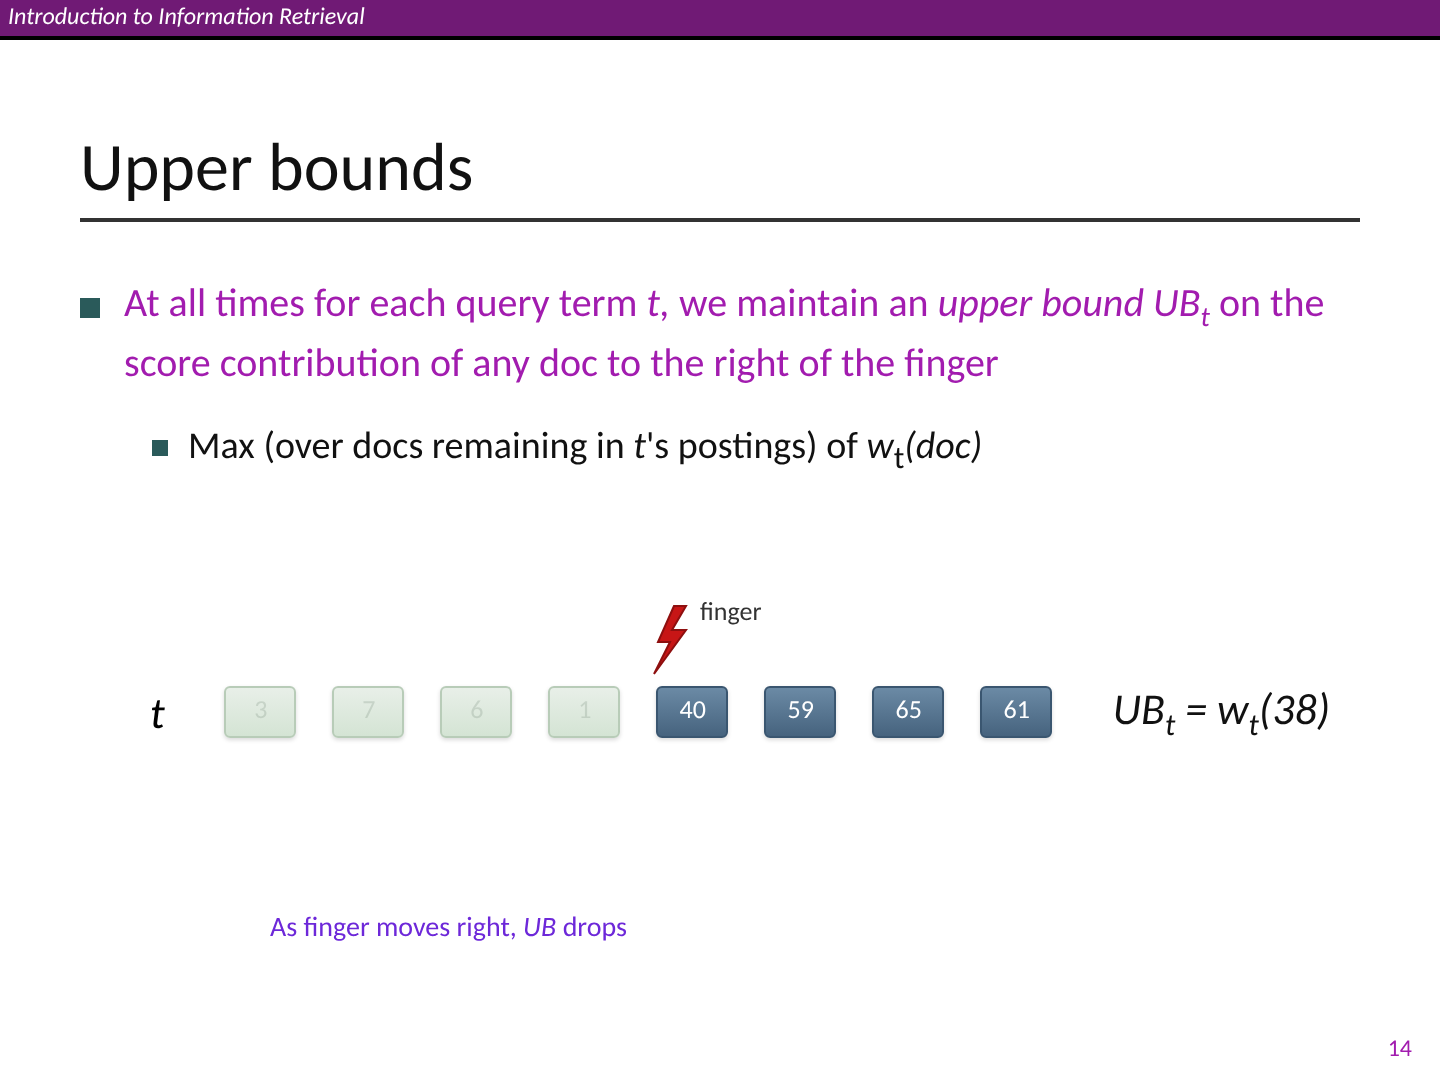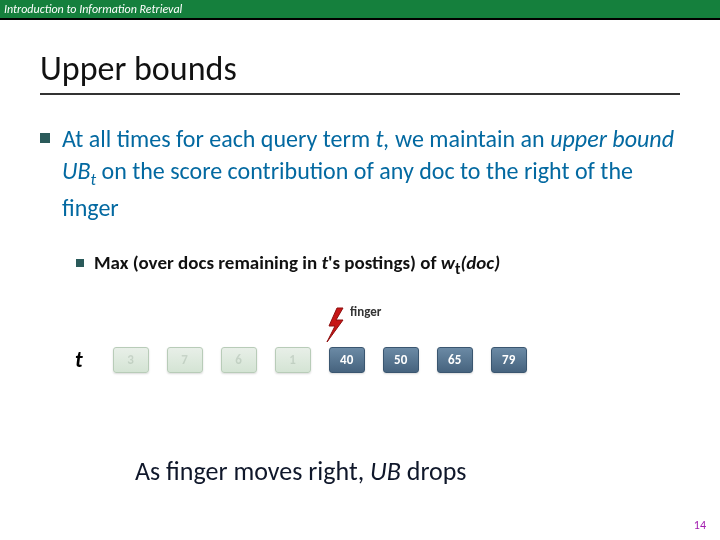--- a/index.html
+++ b/index.html
@@ -6,86 +6,84 @@
   body {
     width: 720px;
     height: 540px;
     background: #fff;
     font-family: Calibri, Arial, sans-serif;
     position: relative;
     overflow: hidden;
   }
   .header-bar {
     height: 18px;
-    background: #15803d;
+    background: #701a75;
     color: #fff;
     font-style: italic;
     font-size: 12px;
     padding-left: 4px;
     line-height: 18px;
     width: 100%;
   }
   .header-underline {
     height: 2px;
     background: #000;
     width: 100%;
   }
   .slide {
-    padding: 28px 40px 0 40px;
+    padding: 44px 40px 0 40px;
   }
   .title {
     font-size: 34px;
     font-weight: 400;
     color: #111;
     border-bottom: 2px solid #333;
     padding-bottom: 4px;
     margin-bottom: 28px;
   }
   .bullet-l1 {
     display: flex;
     align-items: flex-start;
-    font-size: 24px;
-    color: #0369a1;
+    font-size: 20px;
+    color: #a21caf;
     line-height: 1.35;
-    margin-bottom: 27px;
+    margin-bottom: 16px;
   }
   .bullet-l1 .sq {
     width: 10px; height: 10px;
     background: #2a5a5a;
     margin-top: 10px;
     margin-right: 12px;
     flex: 0 0 auto;
   }
   .bullet-l1 .txt { flex: 1; }
   .bullet-l1 .txt em { font-style: italic; }
   .sub-ub { font-style: italic; }
   .sub-ub sub { font-size: 0.7em; font-style: italic; }
 
   .bullet-l2 {
     display: flex;
     align-items: flex-start;
     font-size: 19px;
     color: #111;
     margin-left: 36px;
     margin-top: 6px;
-    font-weight: bold;
   }
   .bullet-l2 .sq {
     width: 8px; height: 8px;
     background: #2a5a5a;
     margin-top: 8px;
     margin-right: 10px;
     flex: 0 0 auto;
   }
 
   .diagram {
     position: relative;
-    margin-top: 26px;
+    margin-top: 60px;
     height: 120px;
-    font-weight: bold;
   }
   .finger-label {
     position: absolute;
     left: 310px;
     top: 0;
     font-size: 13px;
     color: #333;
   }
   .bolt {
     position: absolute;
@@ -130,22 +128,22 @@
     color: #111;
     margin-left: 12px;
     font-style: italic;
   }
   .ub-eq .sub { font-size: 0.7em; vertical-align: sub; }
 
   .caption {
     position: absolute;
     left: 135px;
     top: 455px;
-    font-size: 26px;
-    color: #0f172a;
+    font-size: 14px;
+    color: #6d28d9;
   }
   .caption .ub { font-style: italic; }
 
   .page-num {
     position: absolute;
     right: 14px;
     bottom: 8px;
     font-size: 12px;
     color: #a21caf;
   }
@@ -179,23 +177,26 @@
       <polygon points="14,2 6,20 12,20 4,36 20,14 13,14 20,2" fill="#c71616" stroke="#8e0f0f" stroke-width="1"></polygon>
     </svg>
 
     <div class="row">
       <span class="t-label">t</span>
       <div class="cell washed">3</div>
       <div class="cell washed">7</div>
       <div class="cell washed">6</div>
       <div class="cell washed">1</div>
       <div class="cell active">40</div>
-      <div class="cell active">50</div>
+      <div class="cell active">59</div>
       <div class="cell active">65</div>
-      <div class="cell active">79</div>
+      <div class="cell active">61</div>
+      <span class="ub-eq">
+        <span>UB</span><span class="sub">t</span><span> = w</span><span class="sub">t</span><span>(38)</span>
+      </span>
     </div>
   </div>
 </div>
 
 <div class="caption">
   <span>As finger moves right, </span><span class="ub">UB</span><span> drops</span>
 </div>
 
 <div class="page-num">14</div>
 

